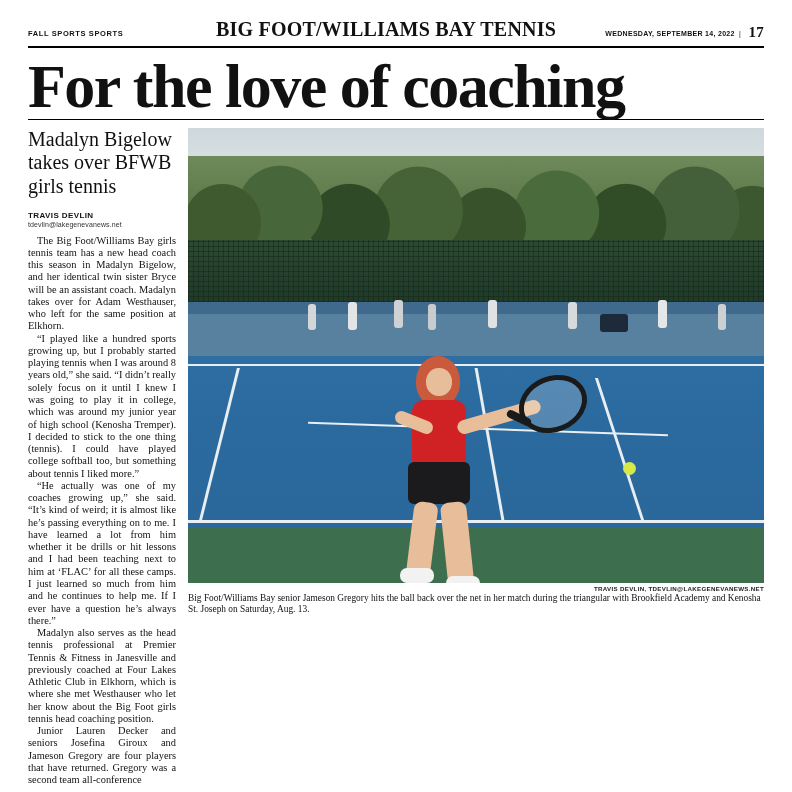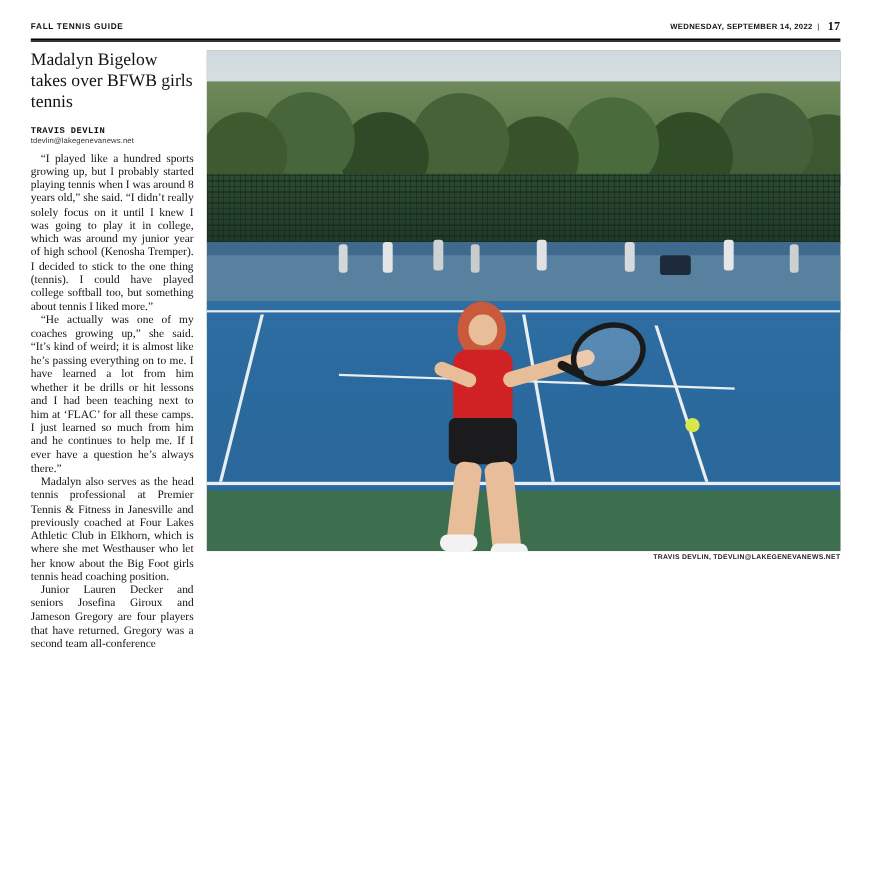--- a/index.html
+++ b/index.html
@@ -50,21 +50,21 @@
     font-family: "Liberation Sans", sans-serif;
     font-size: 7px;
     font-weight: bold;
     letter-spacing: 0.3px;
     text-align: right;
     white-space: nowrap;
     width: 170px;
   }
   .masthead-right .pagenum {
     font-family: "Liberation Serif", serif;
-    font-size: 11px;
+    font-size: 15px;
     font-weight: bold;
     margin-left: 3px;
     vertical-align: -1px;
   }
   .masthead-right .sep {
     margin: 0 2px;
     font-weight: normal;
   }
 
   
@@ -86,27 +86,27 @@
   .upper {
     display: flex;
     gap: 12px;
   }
   .left-col {
     width: 148px;
     flex: 0 0 148px;
   }
   .deck {
     font-family: "Liberation Serif", serif;
-    font-size: 16px;
+    font-size: 20px;
     line-height: 1.18;
     font-weight: normal;
     margin-bottom: 12px;
   }
   .byline {
-    font-family: Liberation Mono, monospace;
+    font-family: Liberation Sans, sans-serif;
     font-size: 8px;
     font-weight: bold;
     letter-spacing: 0.4px;
     margin-bottom: 1px;
   }
   .byline-email {
     font-family: "Liberation Sans", sans-serif;
     font-size: 7px;
     color: #333;
     margin-bottom: 7px;
@@ -180,37 +180,40 @@
   .green-apron2{ position:absolute; left:0; top:228px; width:100%; height:26px; background:#3a6c4b; }
   .lineA { position:absolute; background:#e8eef2; }
   .player-body { position:absolute; }
 </style>
 </head>
 <body>
 
 <div class="page">
 
   <div class="masthead">
-    <div class="masthead-left">FALL TENNIS GUIDE</div>
+    <div class="masthead-left">FALL SPORTS SPORTS</div>
+    <div class="masthead-center">BIG FOOT/WILLIAMS BAY TENNIS</div>
     <div class="masthead-right">
       <span>WEDNESDAY, SEPTEMBER 14, 2022</span>
       <span class="sep">|</span>
       <span class="pagenum">17</span>
     </div>
   </div>
 
+  <div class="headline">For the love of coaching</div>
   <div class="headline-rule"></div>
 
   <div class="upper">
 
     <div class="left-col">
       <div class="deck">Madalyn Bigelow takes over BFWB girls tennis</div>
       <div class="byline">TRAVIS DEVLIN</div>
       <div class="byline-email">tdevlin@lakegenevanews.net</div>
       <div class="bodytext">
+        <p class="first">The Big Foot/Williams Bay girls tennis team has a new head coach this season in Madalyn Bigelow, and her identical twin sister Bryce will be an assistant coach. Madalyn takes over for Adam Westhauser, who left for the same position at Elkhorn.</p>
         <p>“I played like a hundred sports growing up, but I probably started playing tennis when I was around 8 years old,” she said. “I didn’t really solely focus on it until I knew I was going to play it in college, which was around my junior year of high school (Kenosha Tremper). I decided to stick to the one thing (tennis). I could have played college softball too, but something about tennis I liked more.”</p>
         <p>“He actually was one of my coaches growing up,” she said. “It’s kind of weird; it is almost like he’s passing everything on to me. I have learned a lot from him whether it be drills or hit lessons and I had been teaching next to him at ‘FLAC’ for all these camps. I just learned so much from him and he continues to help me. If I ever have a question he’s always there.”</p>
         <p>Madalyn also serves as the head tennis professional at Premier Tennis &amp; Fitness in Janesville and previously coached at Four Lakes Athletic Club in Elkhorn, which is where she met Westhauser who let her know about the Big Foot girls tennis head coaching position.</p>
         <p>Junior Lauren Decker and seniors Josefina Giroux and Jameson Gregory are four players that have returned. Gregory was a second team all-conference</p>
       </div>
     </div>
 
     <div class="photo-col">
       <div class="photo-frame">
         <div class="sky"></div>
@@ -248,16 +251,17 @@
         <div class="player-body" style="left:206px; top:288px; width:40px; height:13px; background:#e8bd9a; border-radius:7px; transform:rotate(22deg);"></div>
         <div class="player-body" style="left:222px; top:374px; width:24px; height:78px; background:#e8bd9a; border-radius:8px; transform:rotate(7deg);"></div>
         <div class="player-body" style="left:256px; top:374px; width:26px; height:82px; background:#e8bd9a; border-radius:8px; transform:rotate(-6deg);"></div>
         <div class="player-body" style="left:212px; top:440px; width:34px; height:15px; background:#f2f2f2; border-radius:7px;"></div>
         <div class="player-body" style="left:258px; top:448px; width:34px; height:15px; background:#f2f2f2; border-radius:7px;"></div>
         <div class="player-body" style="left:330px; top:248px; width:60px; height:46px; border:5px solid #1a1a1a; border-radius:50%; background:rgba(255,255,255,0.20); transform:rotate(-22deg);"></div>
         <div class="player-body" style="left:318px; top:286px; width:26px; height:8px; background:#1a1a1a; border-radius:4px; transform:rotate(26deg);"></div>
         <div class="player-body" style="left:435px; top:334px; width:13px; height:13px; background:#d8e84a; border-radius:50%;"></div>
       </div>
       <div class="credit">TRAVIS DEVLIN, TDEVLIN@LAKEGENEVANEWS.NET</div>
+      <div class="caption">Big Foot/Williams Bay senior Jameson Gregory hits the ball back over the net in her match during the triangular with Brookfield Academy and Kenosha St. Joseph on Saturday, Aug. 13.</div>
     </div>
   </div>
 
 </div>
 
 </body></html>

